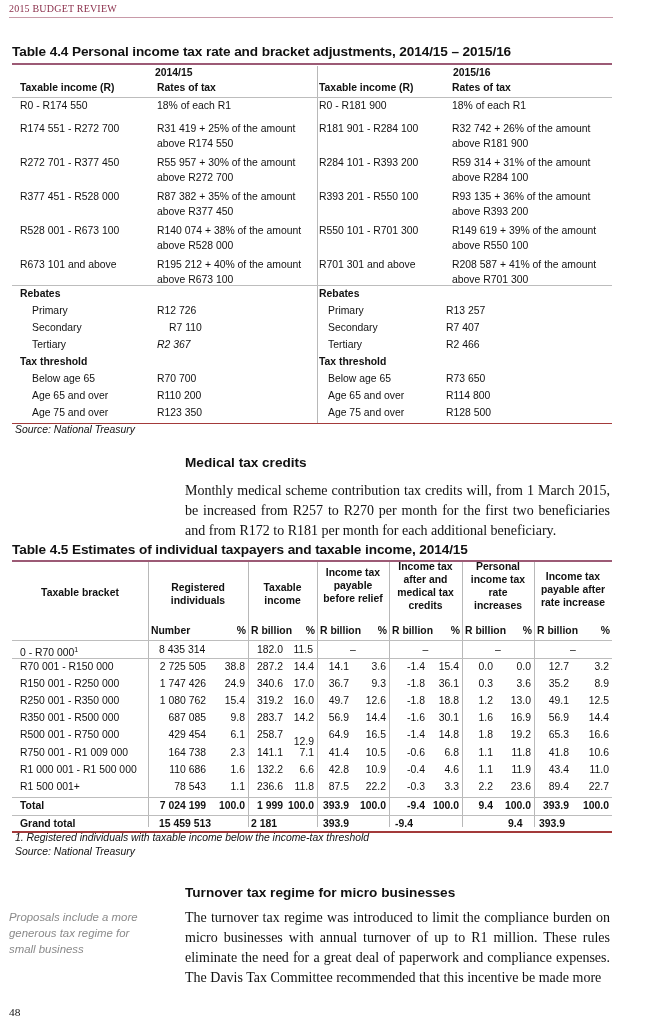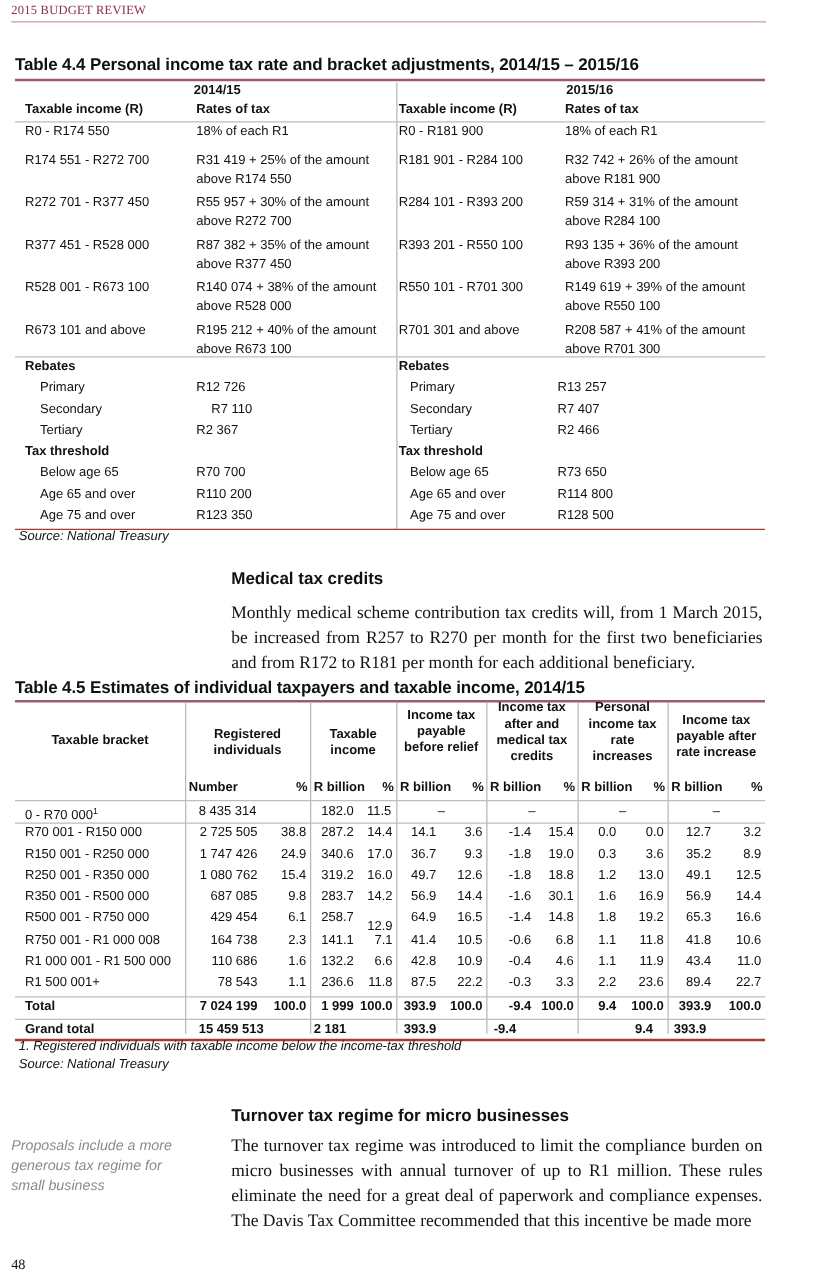--- a/index.html
+++ b/index.html
@@ -99,21 +99,21 @@
     </div>
   <div class="hr" style="left:0; top:219px; width:600px;"></div>
   <div class="cell b" style="left:8px; top:221px;">Rebates</div>
   <div class="cell b" style="left:307px; top:221px;">Rebates</div>
   <div id="t44-rebates">
       <div class="cell" style="left:20px; top:238px;">Primary</div>
       <div class="cell" style="left:145px; top:238px;">R12 726</div>
       <div class="cell" style="left:20px; top:255px;">Secondary</div>
       <div class="cell" style="left:145px; top:255px;margin-left:12px;">R7 110</div>
       <div class="cell" style="left:20px; top:272px;">Tertiary</div>
-      <div class="cell" style="left:145px; top:272px;">R2 367</div>
+      <div class="cell" style="left:145px; top:272px;font-style:italic;">R2 367</div>
       <div class="cell" style="left:316px; top:238px;">Primary</div>
       <div class="cell" style="left:434px; top:238px;">R13 257</div>
       <div class="cell" style="left:316px; top:255px;">Secondary</div>
       <div class="cell" style="left:434px; top:255px;">R7 407</div>
       <div class="cell" style="left:316px; top:272px;">Tertiary</div>
       <div class="cell" style="left:434px; top:272px;">R2 466</div>
     </div>
   <div class="cell b" style="left:8px; top:289px;">Tax threshold</div>
   <div class="cell b" style="left:307px; top:289px;">Tax threshold</div>
   <div id="t44-thresholds">
@@ -191,21 +191,21 @@
       <div class="cell r" style="left:497px; width:60px; top:98px;">12.7</div>
       <div class="cell r" style="left:537px; width:60px; top:98px;">3.2</div>
       <div class="cell" style="left:8px; top:115.1px;">R150 001 - R250 000</div>
       <div class="cell r" style="left:134px; width:60px; top:115.1px;">1 747 426</div>
       <div class="cell r" style="left:173px; width:60px; top:115.1px;">24.9</div>
       <div class="cell r" style="left:211px; width:60px; top:115.1px;">340.6</div>
       <div class="cell r" style="left:242px; width:60px; top:115.1px;">17.0</div>
       <div class="cell r" style="left:277px; width:60px; top:115.1px;">36.7</div>
       <div class="cell r" style="left:314px; width:60px; top:115.1px;">9.3</div>
       <div class="cell r" style="left:353px; width:60px; top:115.1px;">-1.8</div>
-      <div class="cell r" style="left:387px; width:60px; top:115.1px;">19.0</div>
+      <div class="cell r" style="left:387px; width:60px; top:115.1px;">36.1</div>
       <div class="cell r" style="left:421px; width:60px; top:115.1px;">0.3</div>
       <div class="cell r" style="left:459px; width:60px; top:115.1px;">3.6</div>
       <div class="cell r" style="left:497px; width:60px; top:115.1px;">35.2</div>
       <div class="cell r" style="left:537px; width:60px; top:115.1px;">8.9</div>
       <div class="cell" style="left:8px; top:132.2px;">R250 001 - R350 000</div>
       <div class="cell r" style="left:134px; width:60px; top:132.2px;">1 080 762</div>
       <div class="cell r" style="left:173px; width:60px; top:132.2px;">15.4</div>
       <div class="cell r" style="left:211px; width:60px; top:132.2px;">319.2</div>
       <div class="cell r" style="left:242px; width:60px; top:132.2px;">16.0</div>
       <div class="cell r" style="left:277px; width:60px; top:132.2px;">49.7</div>
@@ -235,21 +235,21 @@
       <div class="cell r" style="left:211px; width:60px; top:166.4px;">258.7</div>
       <div class="cell r" style="left:242px; width:60px; top:173px;text-align:right;">12.9</div>
       <div class="cell r" style="left:277px; width:60px; top:166.4px;">64.9</div>
       <div class="cell r" style="left:314px; width:60px; top:166.4px;">16.5</div>
       <div class="cell r" style="left:353px; width:60px; top:166.4px;">-1.4</div>
       <div class="cell r" style="left:387px; width:60px; top:166.4px;">14.8</div>
       <div class="cell r" style="left:421px; width:60px; top:166.4px;">1.8</div>
       <div class="cell r" style="left:459px; width:60px; top:166.4px;">19.2</div>
       <div class="cell r" style="left:497px; width:60px; top:166.4px;">65.3</div>
       <div class="cell r" style="left:537px; width:60px; top:166.4px;">16.6</div>
-      <div class="cell" style="left:8px; top:183.5px;">R750 001 - R1 000 008</div>
+      <div class="cell" style="left:8px; top:183.5px;">R750 001 - R1 009 000</div>
       <div class="cell r" style="left:134px; width:60px; top:183.5px;">164 738</div>
       <div class="cell r" style="left:173px; width:60px; top:183.5px;">2.3</div>
       <div class="cell r" style="left:211px; width:60px; top:183.5px;">141.1</div>
       <div class="cell r" style="left:242px; width:60px; top:183.5px;">7.1</div>
       <div class="cell r" style="left:277px; width:60px; top:183.5px;">41.4</div>
       <div class="cell r" style="left:314px; width:60px; top:183.5px;">10.5</div>
       <div class="cell r" style="left:353px; width:60px; top:183.5px;">-0.6</div>
       <div class="cell r" style="left:387px; width:60px; top:183.5px;">6.8</div>
       <div class="cell r" style="left:421px; width:60px; top:183.5px;">1.1</div>
       <div class="cell r" style="left:459px; width:60px; top:183.5px;">11.8</div>

